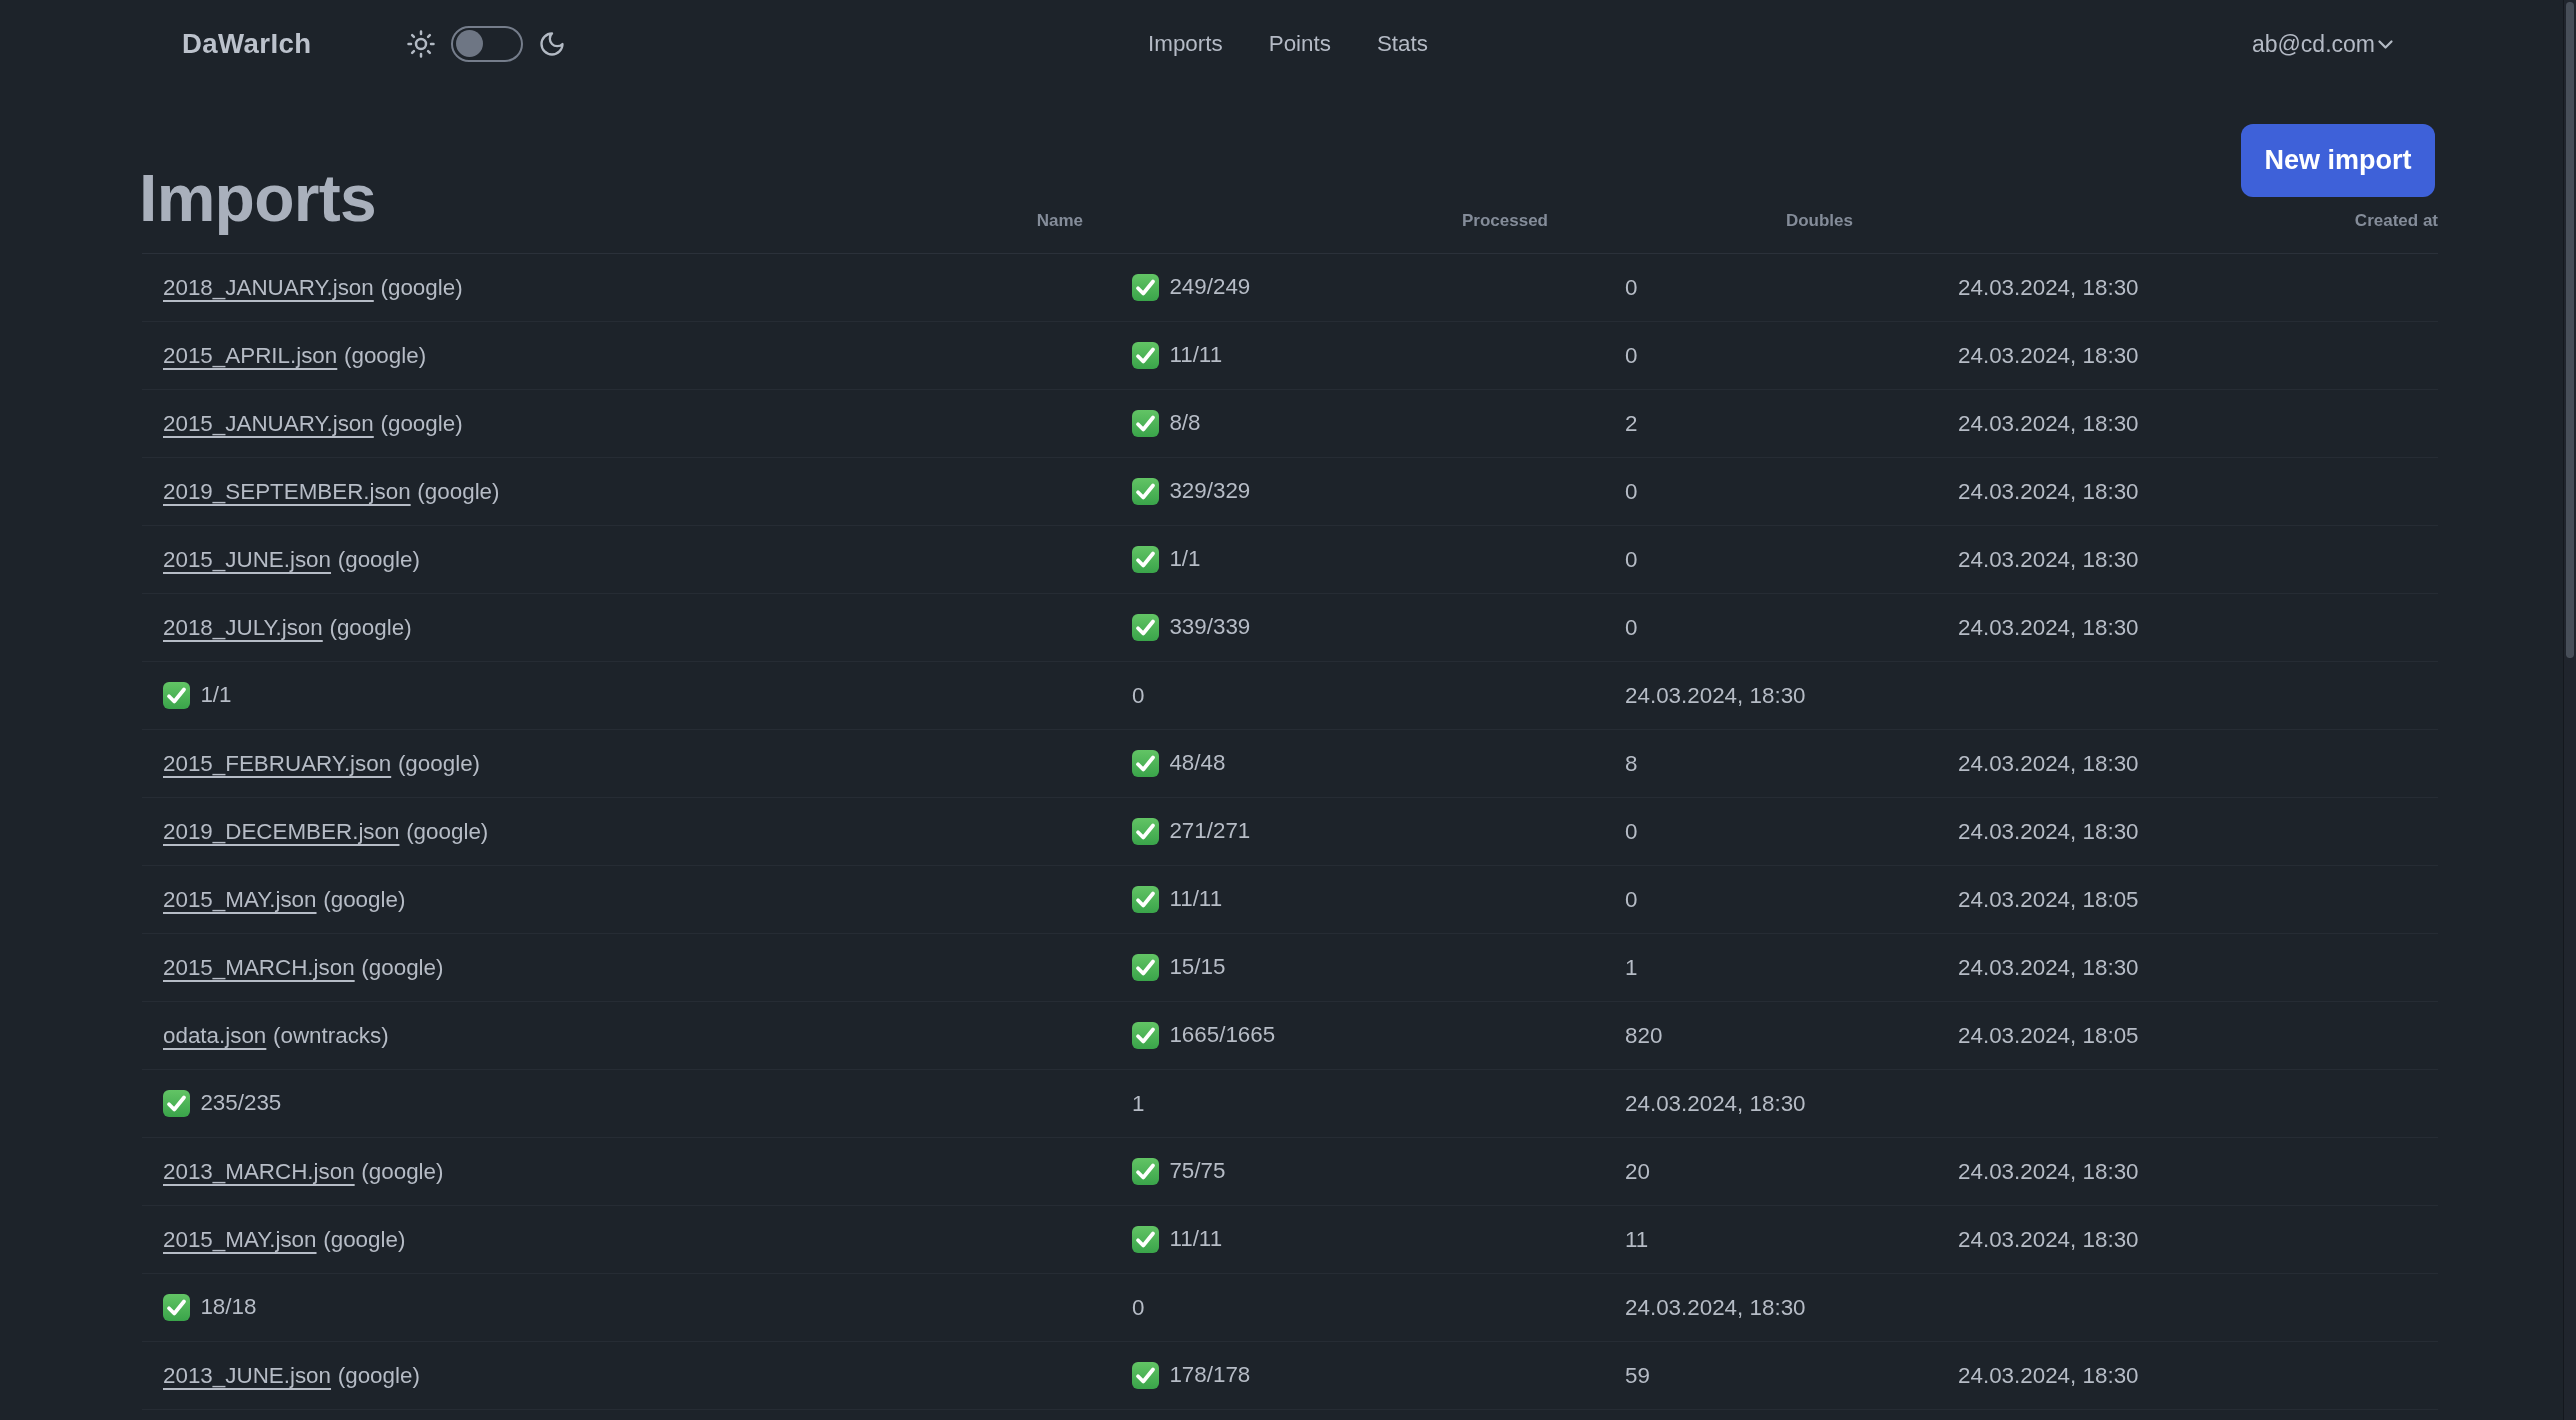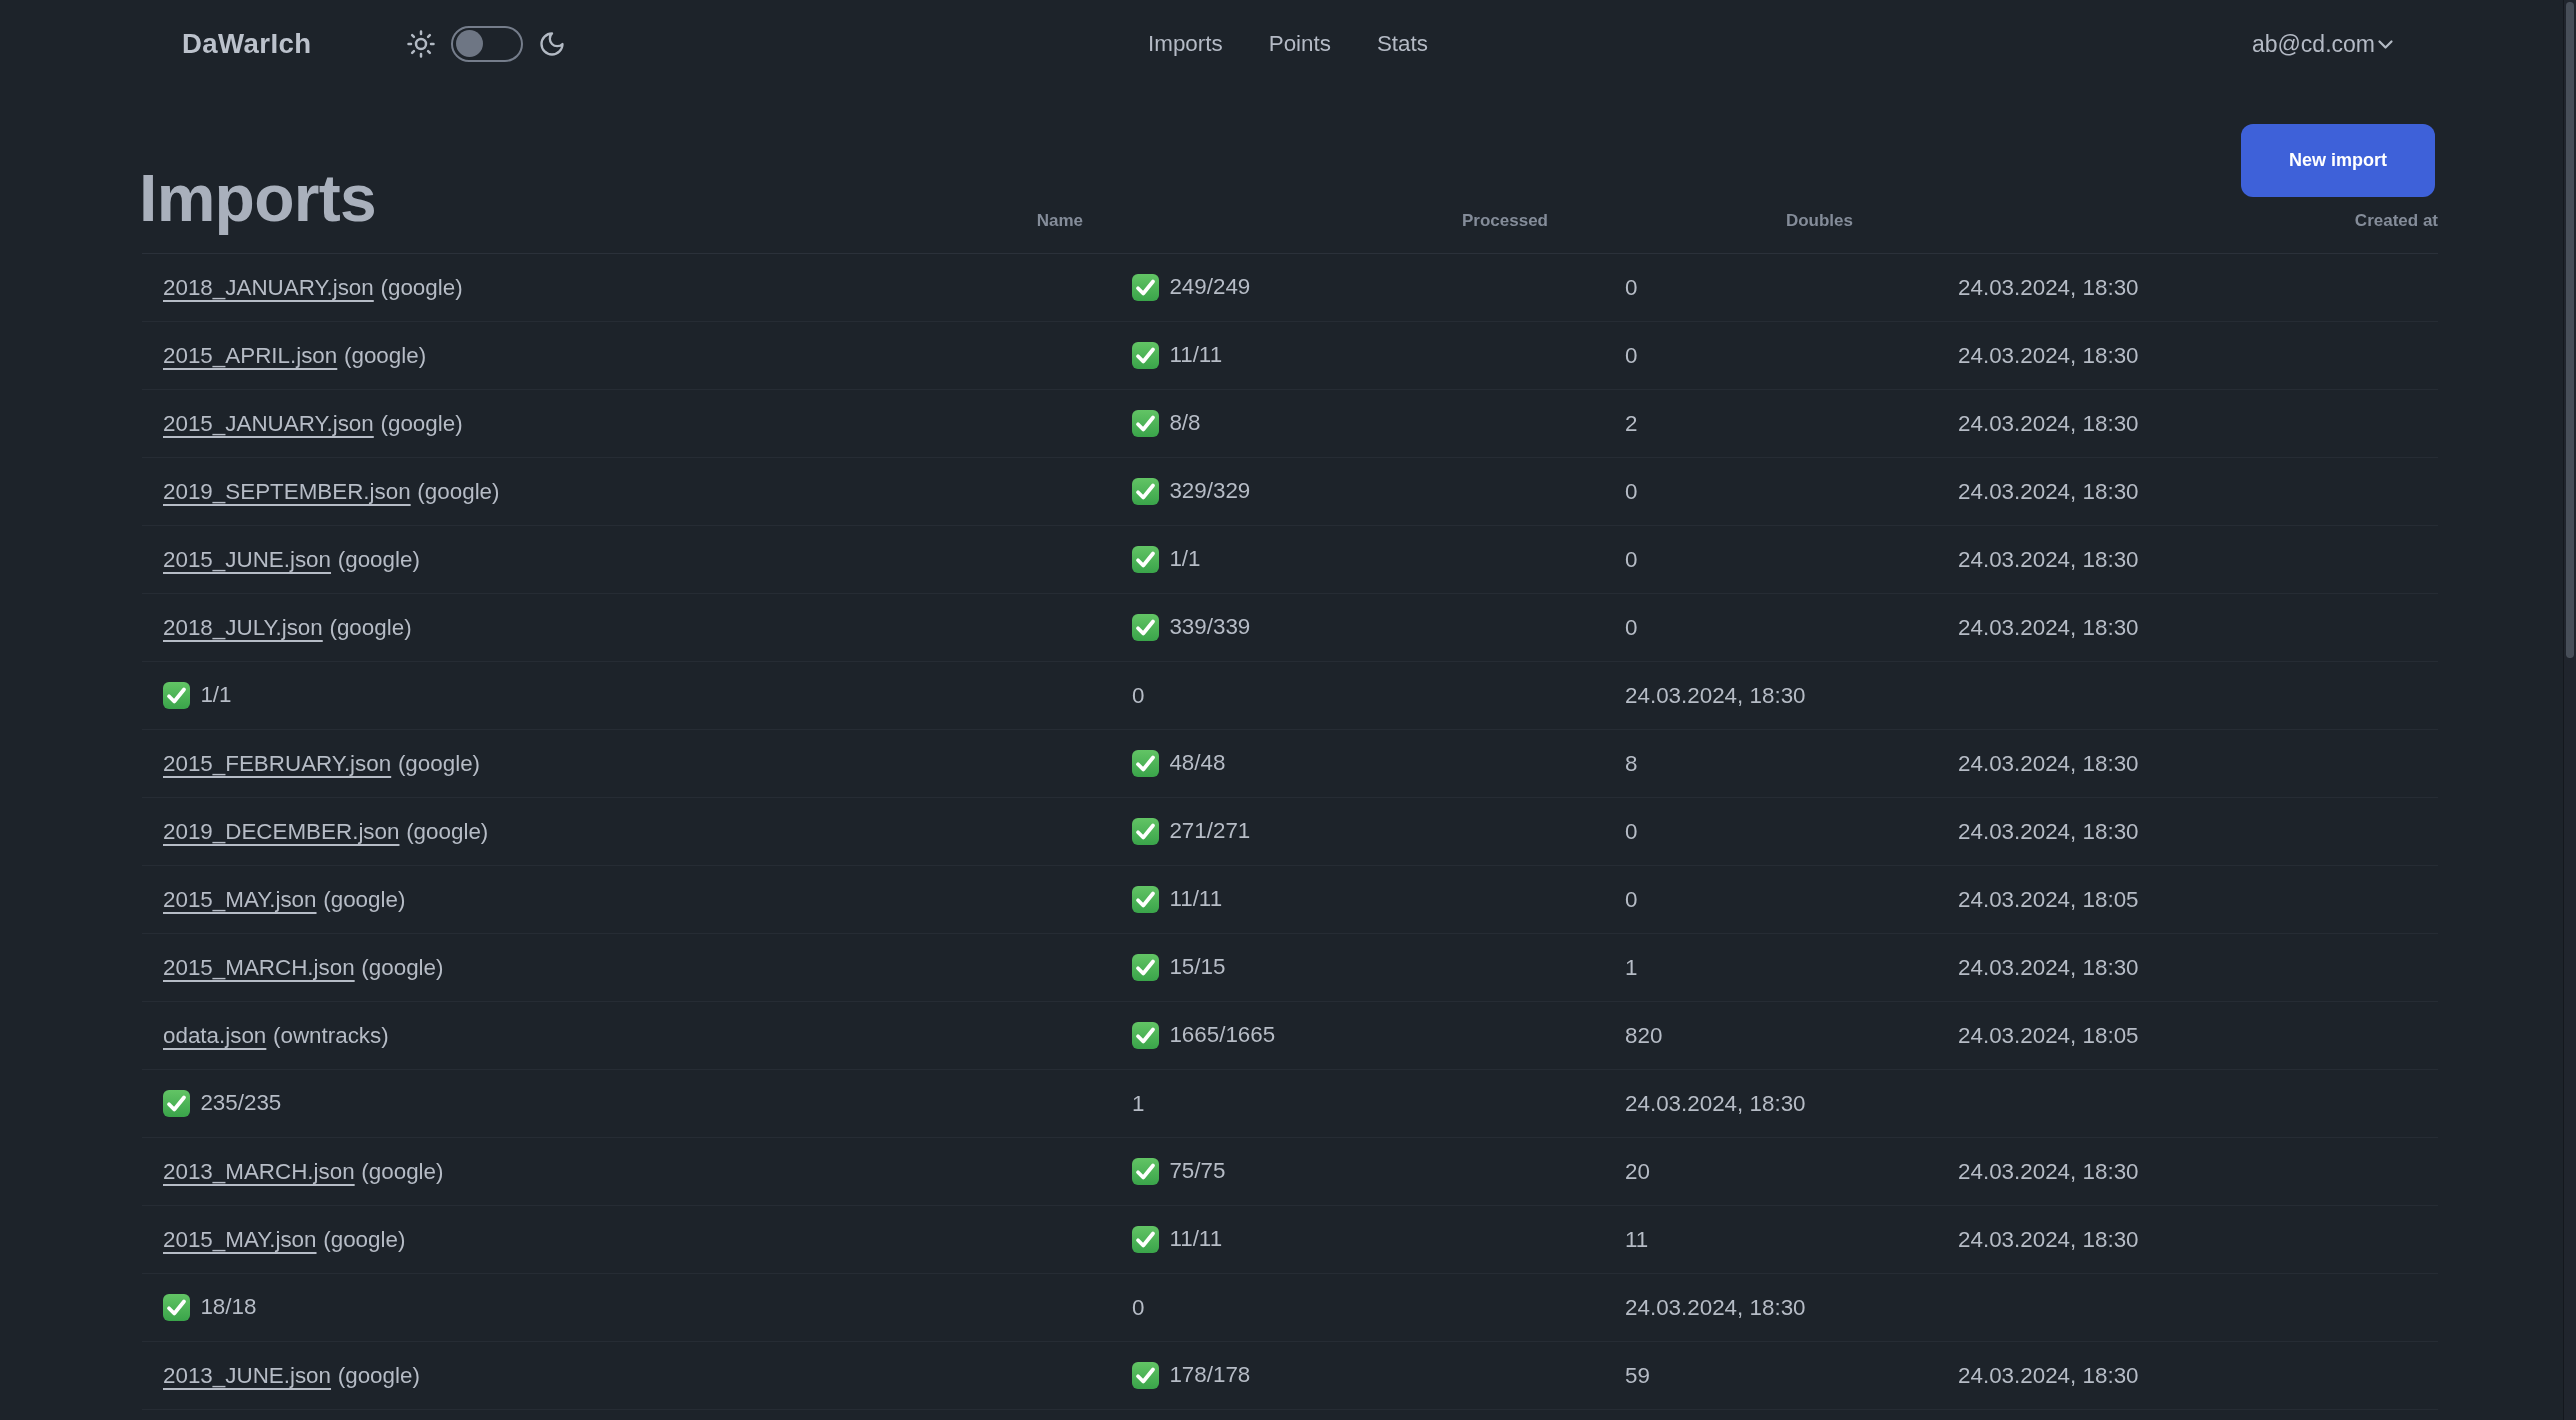--- a/index.html
+++ b/index.html
@@ -16,21 +16,21 @@
   .icon-btn{display:flex;align-items:center;justify-content:center;color:#b3bac4;}
   .toggle{width:72px;height:36px;border:2.2px solid #757d8b;border-radius:19.4px;position:relative;box-sizing:border-box;cursor:pointer;background:transparent;}
   .toggle .knob{position:absolute;left:3px;top:2.2px;width:27px;height:27px;border-radius:50%;background:#6e7684;}
   .nav-links{position:absolute;left:50%;transform:translateX(-50%);top:0;height:88px;display:flex;align-items:center;gap:46px;}
   .nav-link{font-size:22.4px;color:#b4bac5;cursor:pointer;}
   .user-menu{position:absolute;right:180px;top:0;height:88px;display:flex;align-items:center;gap:0;cursor:pointer;}
   .user-email{font-size:23px;color:#b4bac5;}
   
   .page-title{position:absolute;left:139px;top:116px;font-size:66px;font-weight:700;color:#a9b0bc;letter-spacing:-0.7px;}
   .btn-primary{position:absolute;left:2241px;top:124px;width:194px;height:73px;border:none;border-radius:12px;
-    background:#3e61d9;color:#ffffff;font-size:18px;font-weight:600;font-family:"Liberation Sans",sans-serif;
+    background:#3e61d9;color:#ffffff;font-size:27px;font-weight:600;font-family:"Liberation Sans",sans-serif;
     display:flex;align-items:center;justify-content:center;cursor:pointer;}
   
   .imports-table{position:absolute;left:142px;top:189px;width:2296px;}
   .trow,.thead{display:grid;grid-template-columns:941px 465px 305px 1fr;align-items:center;}
   .thead{height:64px;border-bottom:1.5px solid #2b313a;}
   .th{padding-left:21px;font-size:17px;font-weight:700;color:#848c99;text-align:right;}
   .trow{height:67px;border-bottom:1.5px solid #262c34;gap:28px;}
   .cell{padding-left:21px;font-size:22.4px;color:#b6bcc6;white-space:nowrap;}
   .file-link{color:#b6bcc6;text-decoration:underline;text-decoration-thickness:1.5px;text-underline-offset:4.5px;cursor:pointer;}
   .source{margin-left:6.7px;}

